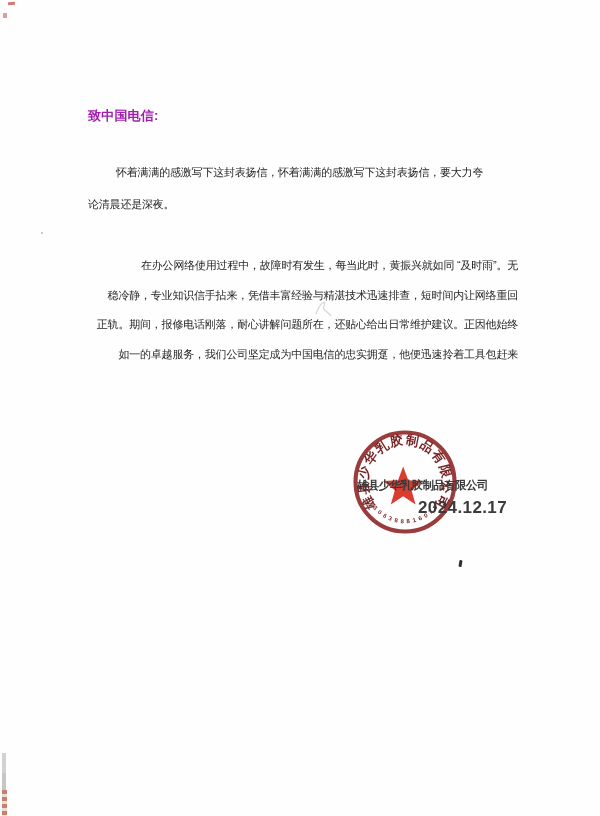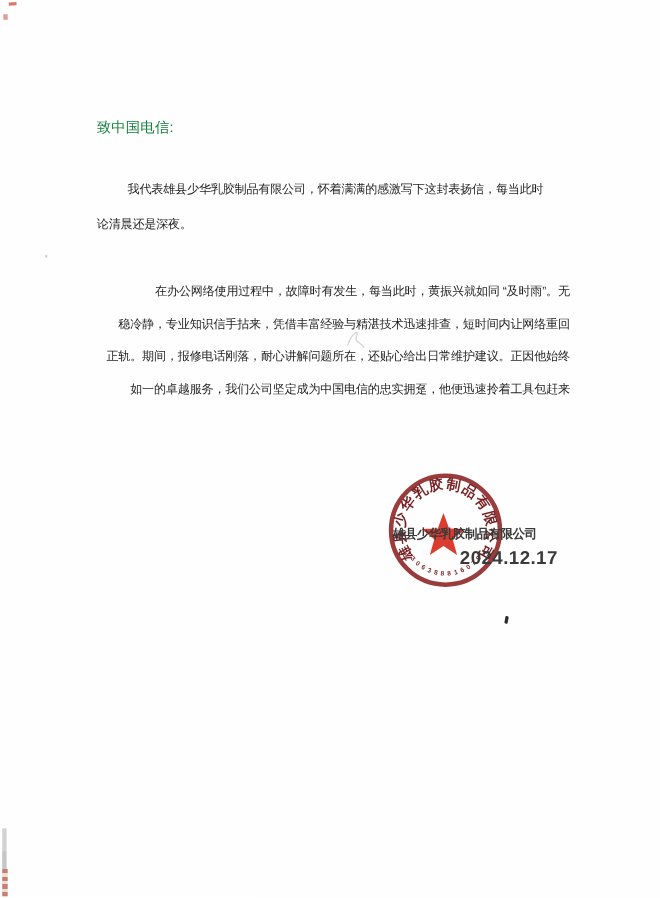--- a/index.html
+++ b/index.html
@@ -11,22 +11,22 @@
     background: #fefefe;
     overflow: hidden;
     font-family: "Liberation Sans", sans-serif;
     color: #1c1c1c;
   }
   .salutation {
     position: absolute;
     left: 88px;
     top: 107px;
     font-size: 13px;
-    font-weight: normal;
-    color: #15803d;
+    font-weight: bold;
+    color: #a21caf;
     letter-spacing: 0.2px;
     white-space: nowrap;
   }
   .para { position: absolute; left: 88px; width: 430px; }
   .para .line {
     white-space: nowrap;
     font-size: 11px;
     letter-spacing: -0.2px;
     color: #1e1e1e;
   }
@@ -85,21 +85,21 @@
   }
 </style>
 </head>
 <body>
 
 <div class="page">
 
   <div class="salutation">致中国电信:</div>
 
   <div class="para para1">
-    <div class="line indent">我代表雄县少华乳胶制品有限公司，怀着满满的感激写下这封表扬信，每当此时</div>
+    <div class="line indent">怀着满满的感激写下这封表扬信，怀着满满的感激写下这封表扬信，要大力夸</div>
     <div class="line">论清晨还是深夜。</div>
   </div>
 
   <div class="para para2">
     <div class="line indent">在办公网络使用过程中，故障时有发生，每当此时，黄振兴就如同 “及时雨”。无</div>
     <div class="line">稳冷静，专业知识信手拈来，凭借丰富经验与精湛技术迅速排查，短时间内让网络重回</div>
     <div class="line">正轨。期间，报修电话刚落，耐心讲解问题所在，还贴心给出日常维护建议。正因他始终</div>
     <div class="line">如一的卓越服务，我们公司坚定成为中国电信的忠实拥趸，他便迅速拎着工具包赶来</div>
   </div>
 

